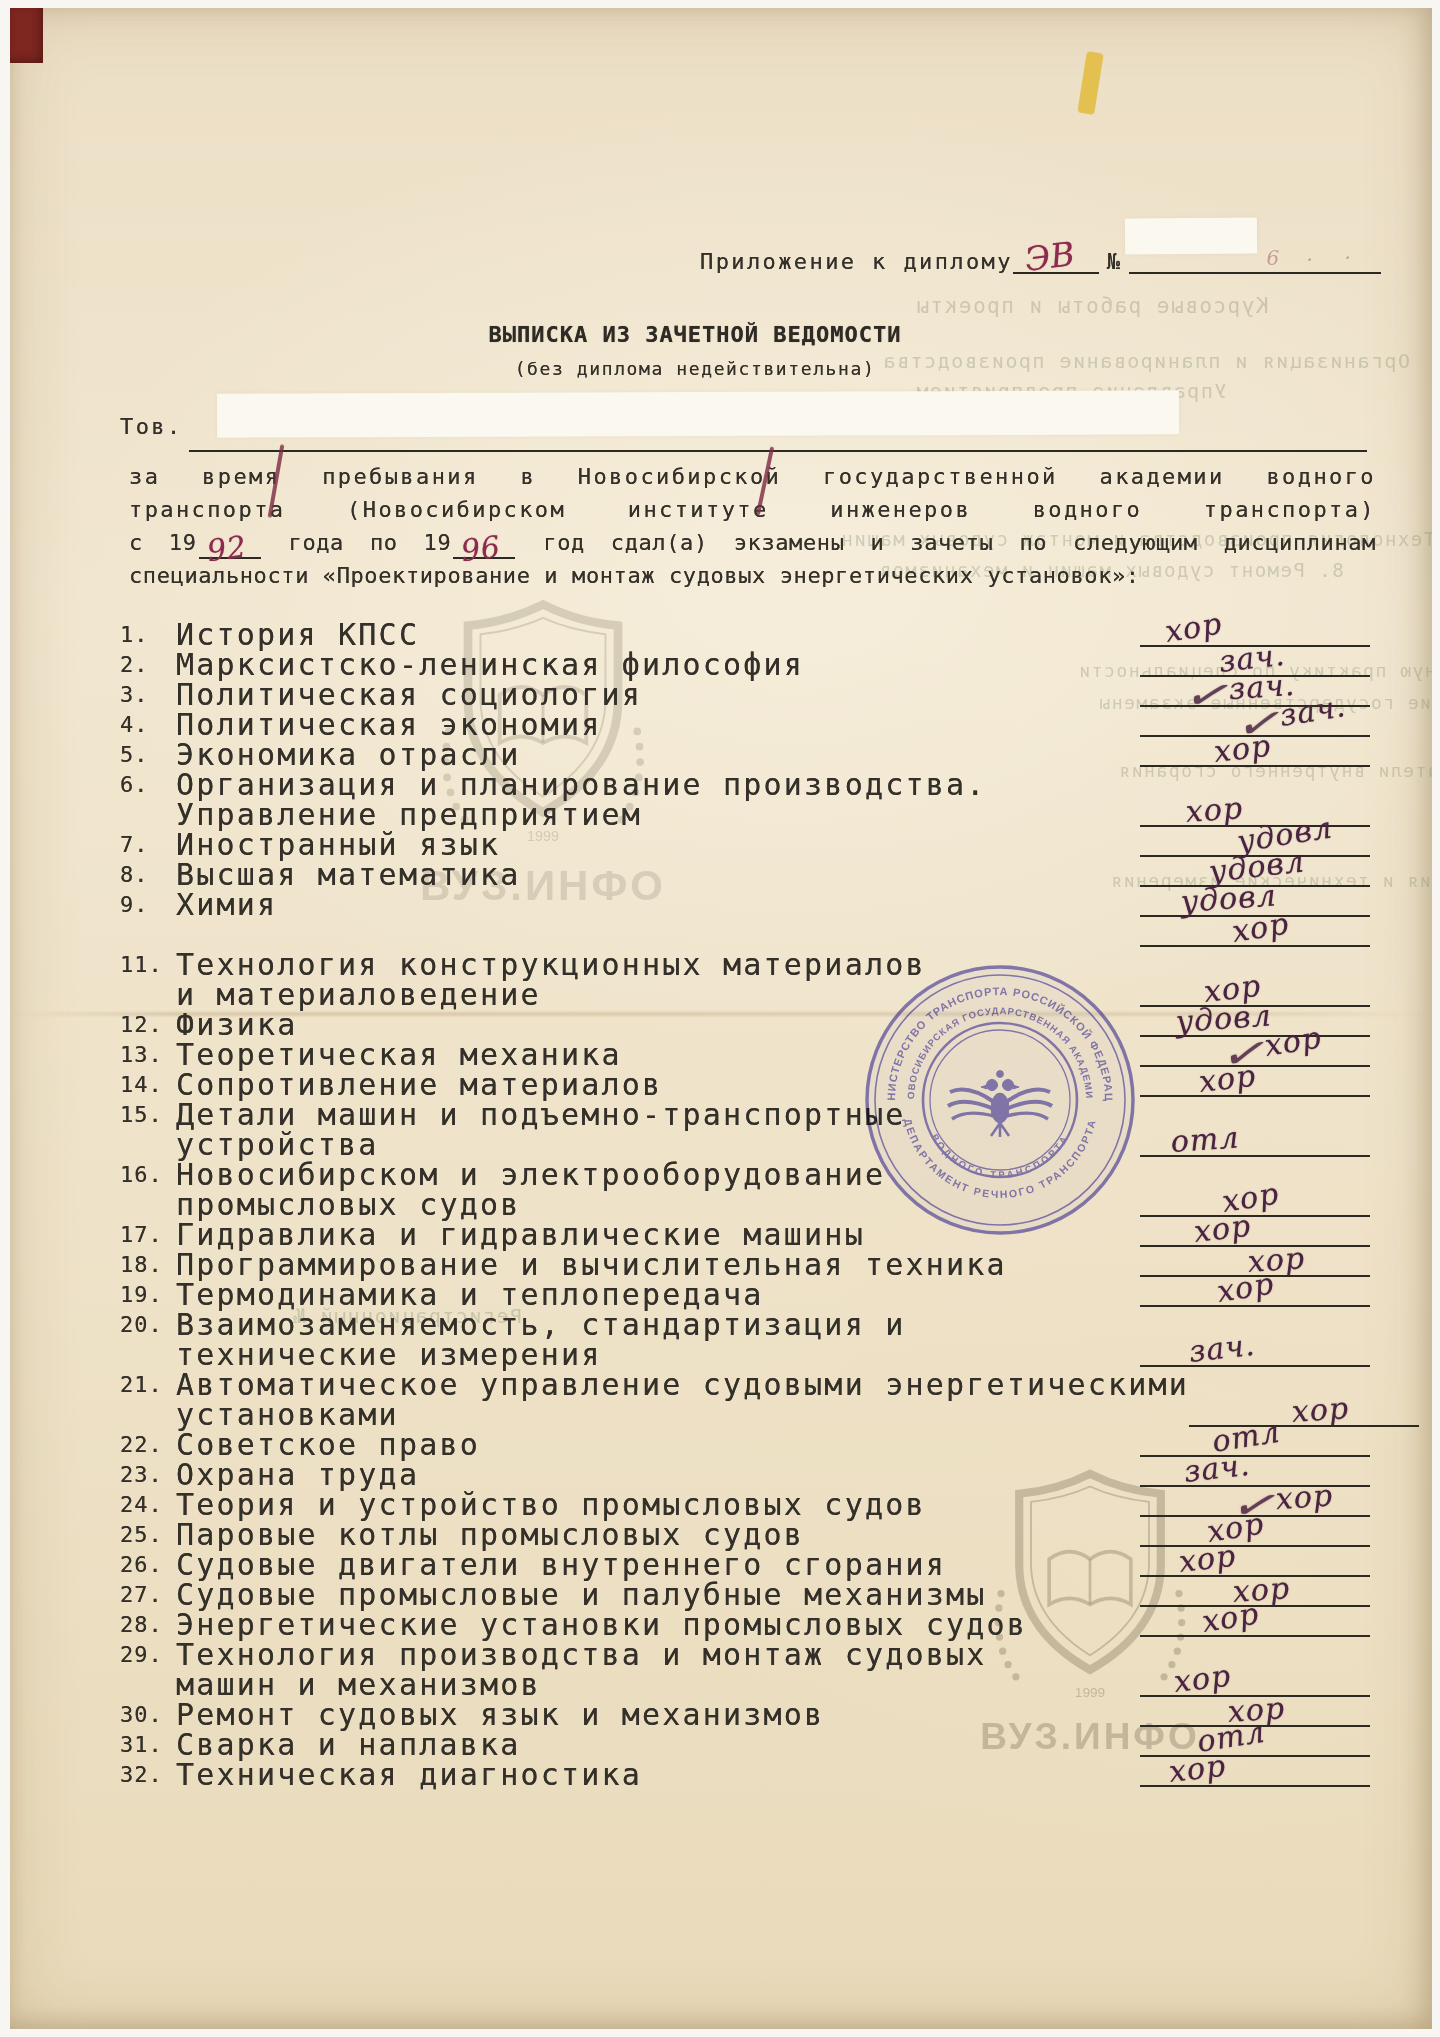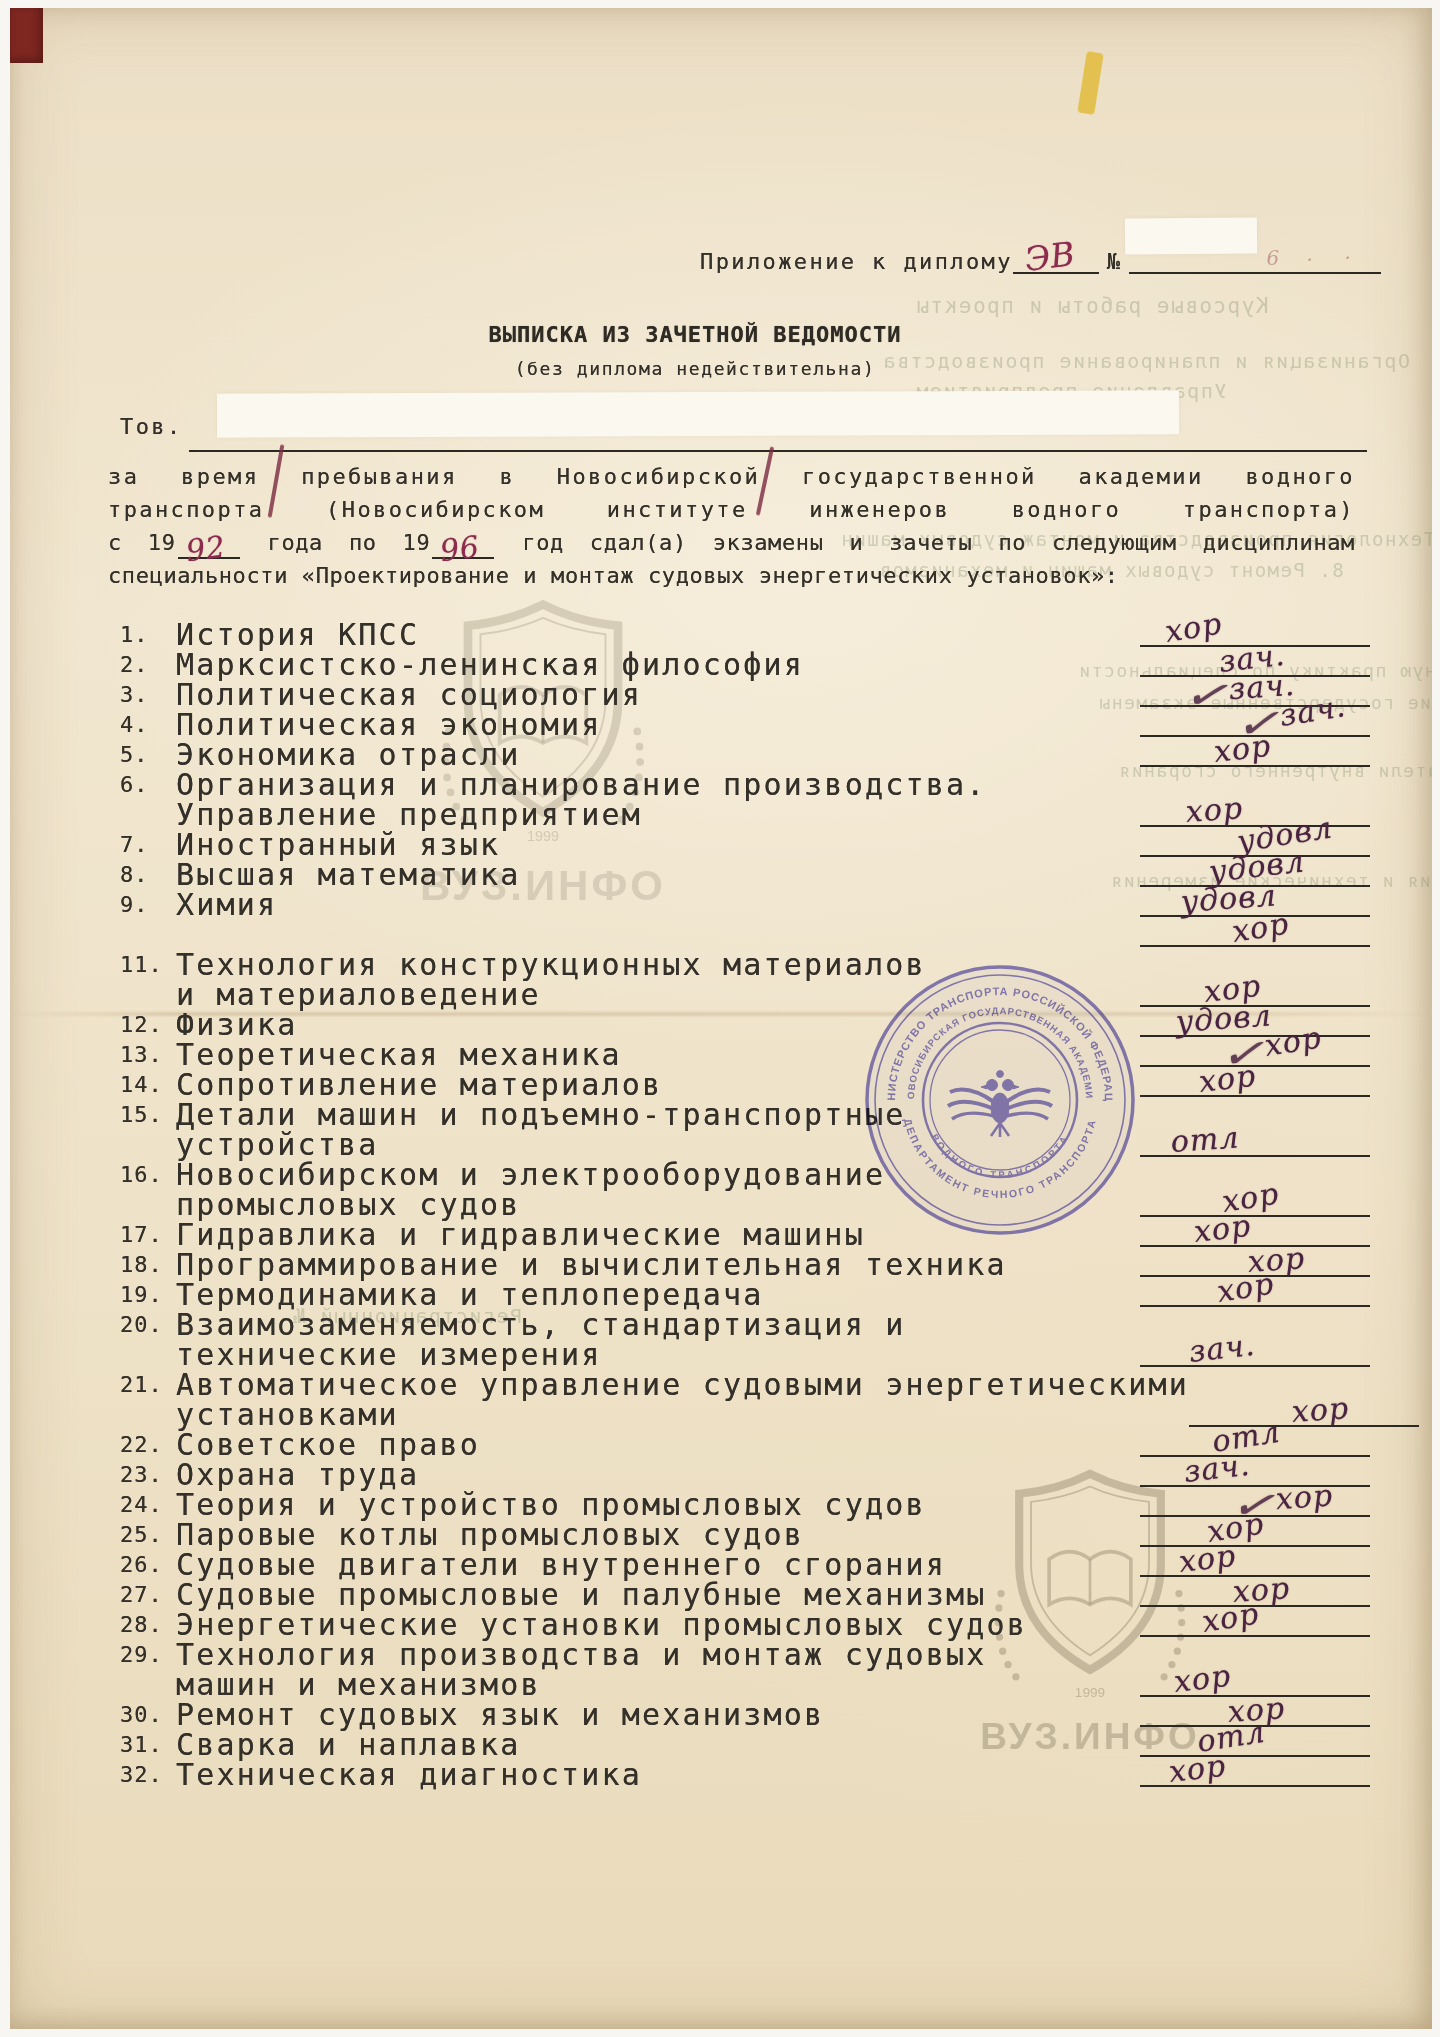--- a/index.html
+++ b/index.html
@@ -42,21 +42,21 @@
   .doc-title{font-family:"DejaVu Sans Mono",monospace;font-weight:bold;font-size:22px;letter-spacing:1px;color:#2e2a24;line-height:34px;text-shadow:0 0 .7px rgba(46,42,36,.8);}
   .doc-subtitle{font-family:"DejaVu Sans Mono",monospace;font-size:18px;letter-spacing:1.6px;color:#332f29;line-height:34px;text-shadow:0 0 .6px rgba(51,47,41,.7);}
 
   
   .tov-line{position:absolute;left:110px;top:406px;width:1247px;height:38px;display:flex;z-index:3;}
   .tov-rule{flex:1;border-bottom:2px solid #2c2822;height:36px;margin-left:6px;position:relative;}
   .sig-peeks{position:absolute;left:20px;top:-26px;width:1020px;height:28px;}
   .r-name{left:28px;top:-22px;width:962px;height:44px;transform:rotate(-.2deg);}
 
   
-  .intro{position:absolute;left:98px;top:452px;width:1247px;z-index:3;}
+  .intro{position:absolute;left:119px;top:452px;width:1247px;z-index:3;}
   .jline{display:flex;justify-content:space-between;height:33px;line-height:33px;}
   .jline span{white-space:nowrap;}
   .pline{height:33px;line-height:33px;letter-spacing:.6px;}
   .l3{letter-spacing:.6px;}
   .l3 .pair{display:inline-flex;align-items:flex-end;}
   .year-slot{display:inline-block;width:62px;height:28px;border-bottom:2px solid #2c2822;position:relative;margin:0 2px;}
   .year{position:absolute;left:8px;bottom:-8px;font-size:30px;transform:rotate(-7deg);text-shadow:0 0 1px rgba(140,43,78,.55);}
 
   .pen-stroke{position:absolute;width:3.5px;border-radius:3px;background:rgba(122,42,66,.8);z-index:4;filter:blur(.3px);}
   .s1{left:264px;top:436px;height:74px;transform:rotate(10deg);}

